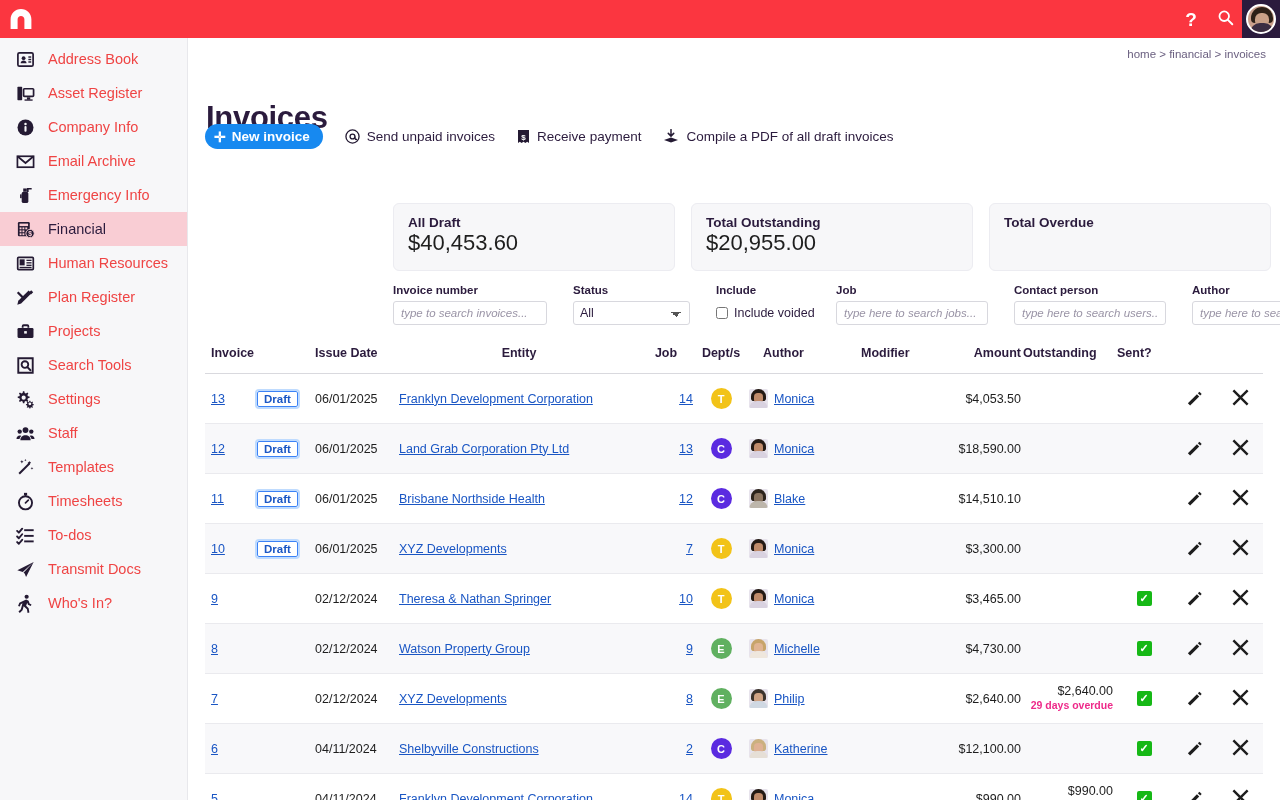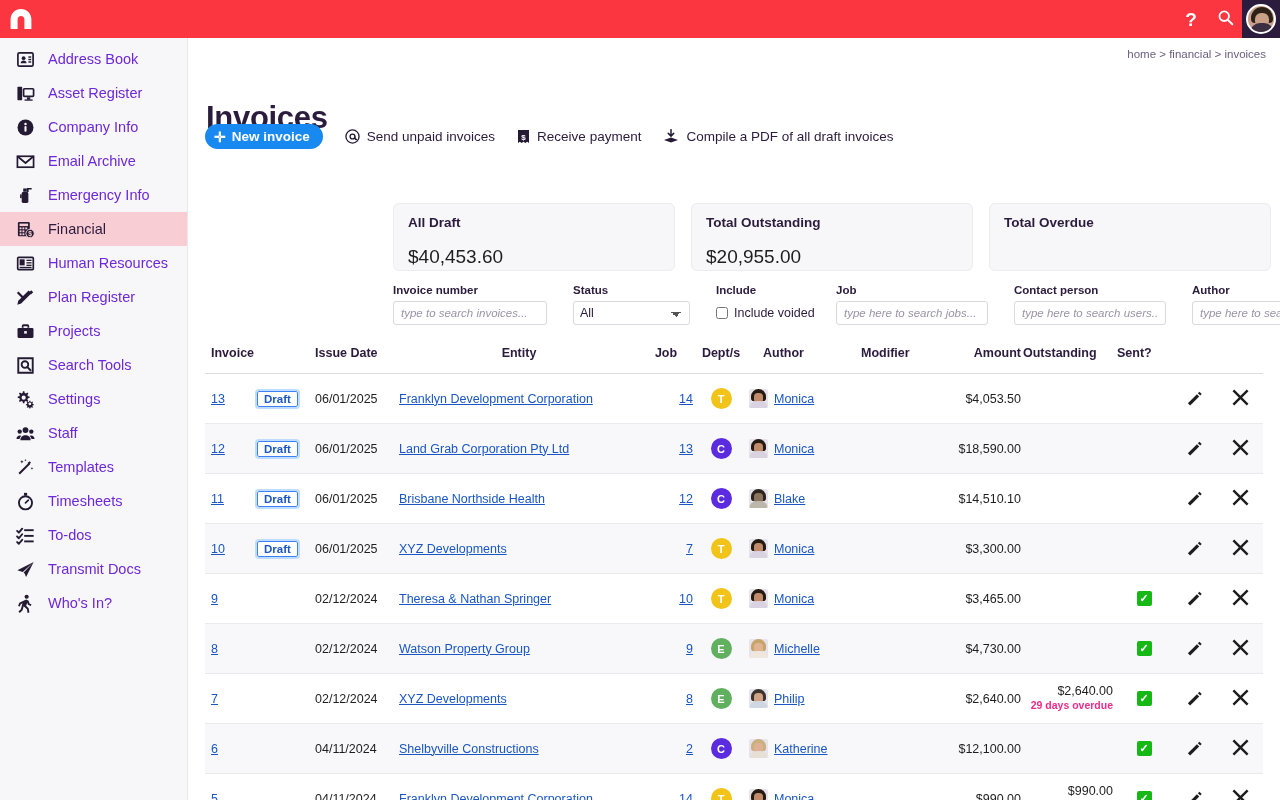--- a/index.html
+++ b/index.html
@@ -50,21 +50,21 @@
   .sidebar {
     position: absolute; top: 38px; left: 0; width: 188px; height: 762px;
     background: #f7f7f9; border-right: 1px solid #e8e8ec;
     padding-top: 4px;
     overflow: hidden;
   }
   .nav-item {
     display: flex; align-items: center; gap: 12px;
     height: 34px; padding-left: 14px;
     cursor: pointer;
-    font-size: 14.5px; color: #6d28d9;
+    font-size: 14.5px; color: #ef4444;
   }
   .nav-item.active { background: #f9cdd4; color: #2b1b3d; }
   .nav-icon {
     width: 22px; height: 22px; flex: none;
     display: flex; align-items: center; justify-content: center;
     color: #241a33;
   }
   .nav-icon svg { display: block; }
   .nav-label { white-space: nowrap; }
 
@@ -112,21 +112,21 @@
   .card {
     position: absolute; top: 0;
     width: 282px; height: 68px;
     background: #f7f7f9; border: 1px solid #ececf1; border-radius: 6px;
     padding: 11px 14px;
   }
   .card:nth-child(1) { left: 0; }
   .card:nth-child(2) { left: 298px; }
   .card:nth-child(3) { left: 596px; }
   .card-label { font-size: 13.5px; font-weight: bold; color: #2b1b3d; }
-  .card-value { font-size: 19px; margin-top: 16px; color: #1e1e1e; }
+  .card-value { font-size: 22px; margin-top: 0; color: #1e1e1e; }
   .card-value.overdue { color: #ee2a8a; }
 
   
   .filters { position: absolute; left: 0; top: 246px; width: 1092px; }
   .filter { position: absolute; top: 0; }
   .filter-label {
     font-size: 11.5px; font-weight: bold; color: #2b1b3d;
     margin-bottom: 5px; display: block;
   }
   .filter-input {

